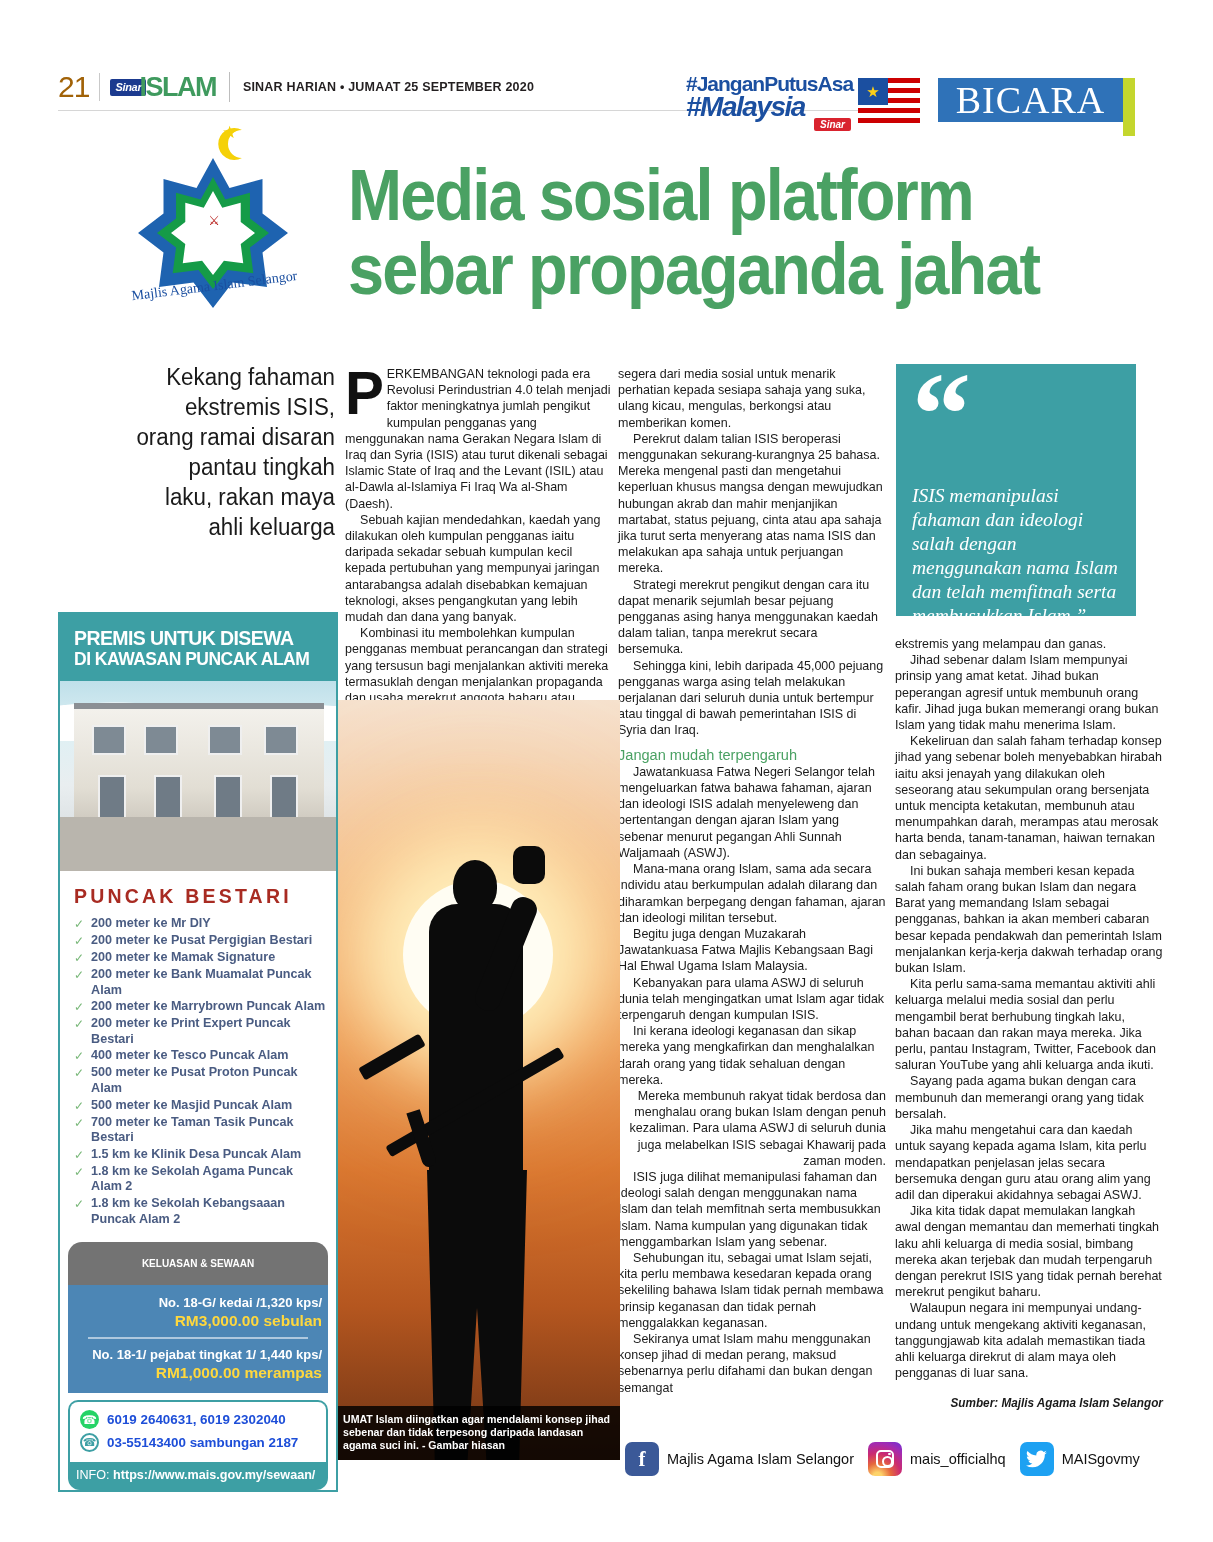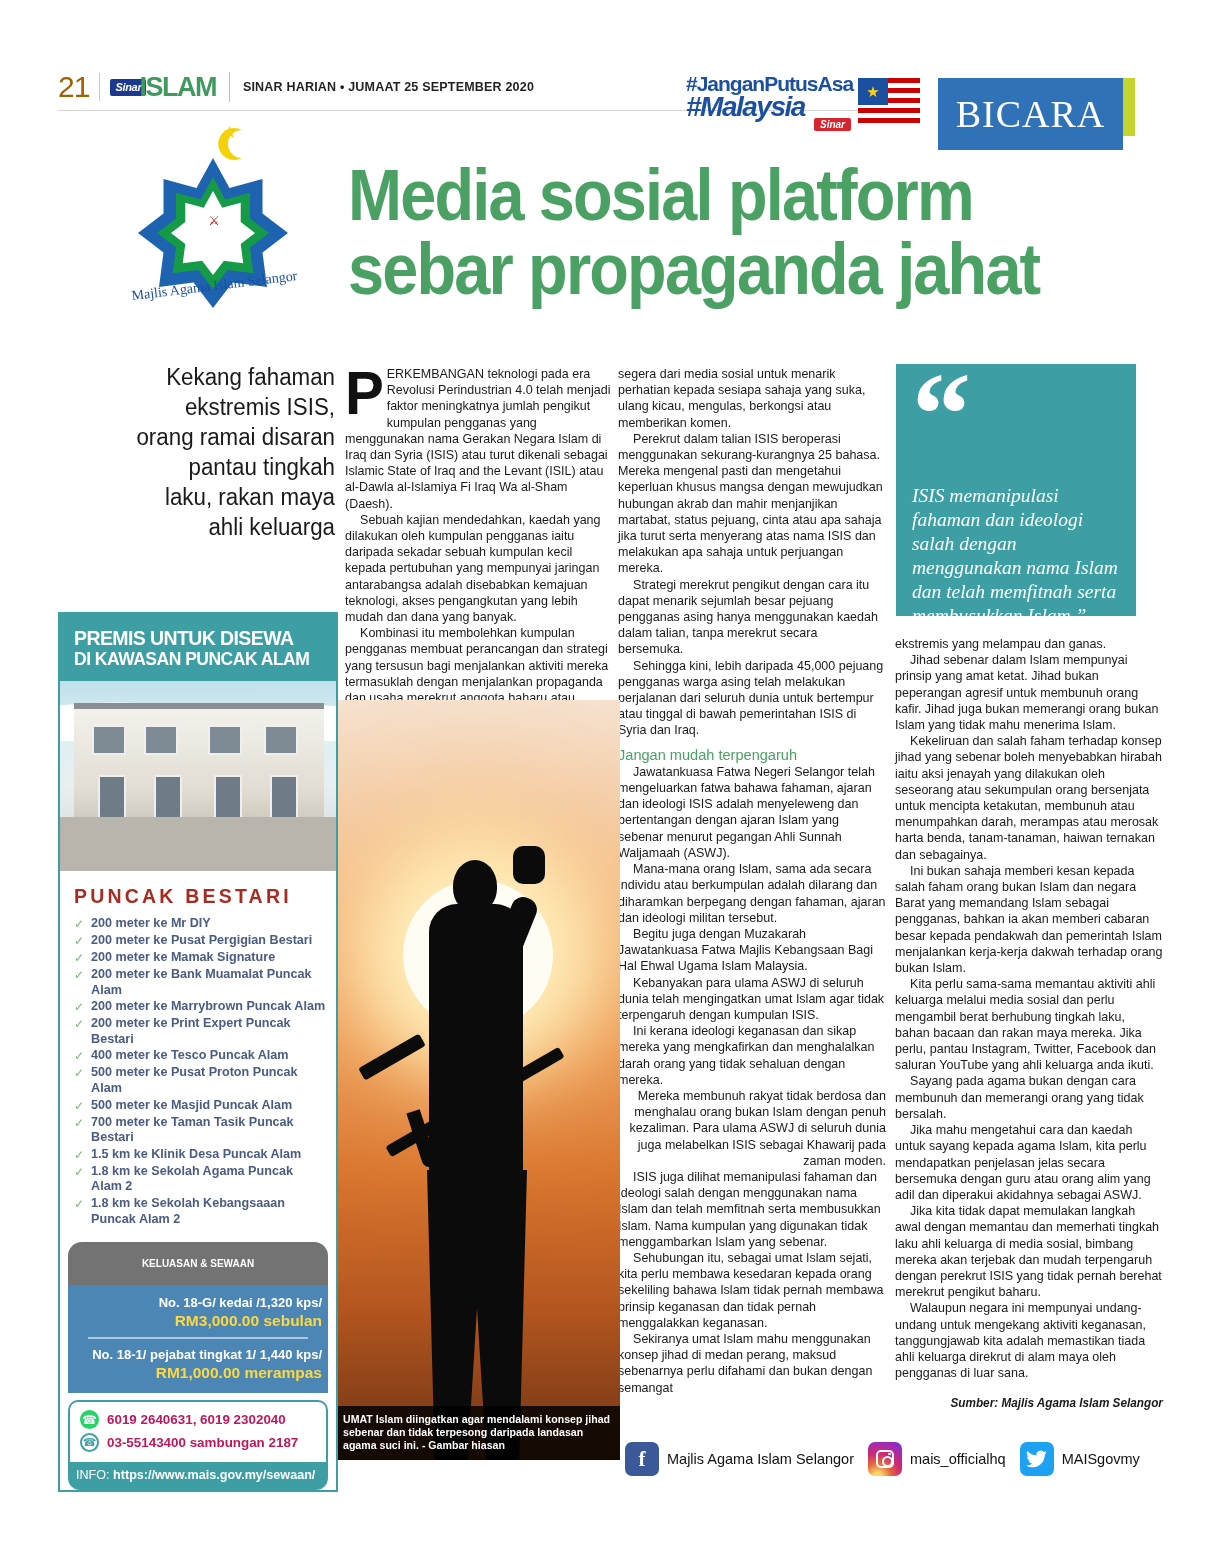--- a/index.html
+++ b/index.html
@@ -33,21 +33,21 @@
             letter-spacing:-1.5px; line-height:26px; }
   .jpa-hash { color:#1b4fa0; }
   .jpa-sinar { position:absolute; left:128px; top:44px; background:#d9232e; color:#fff;
                font-size:10px; font-weight:bold; font-style:italic; padding:1px 6px; border-radius:2px; }
   .jpa-flag { position:absolute; left:172px; top:4px; width:62px; height:54px; overflow:hidden; }
   .jpa-flag .stripe { height:5px; }
   .jpa-flag .canton { position:absolute; left:0; top:0; width:30px; height:27px; background:#1b4fa0;
                       display:flex; align-items:center; justify-content:center; }
   .jpa-star { color:#fdd017; font-size:15px; line-height:15px; }
 
-  .bicara { position:absolute; left:938px; top:78px; width:185px; height:72px;
+  .bicara { position:absolute; left:938px; top:78px; width:185px; height:44px;
             background:#2f72b8; color:#fff; display:flex; align-items:center; justify-content:center;
             font-family:"Liberation Serif", serif; font-size:38px; letter-spacing:1px; }
   .bicara-tab { position:absolute; left:1123px; top:78px; width:12px; height:58px; background:#c4d62e; }
 
   
   .mais-logo { position:absolute; left:132px; top:122px; width:200px; height:218px; }
   .mais-crescent { position:absolute; left:78px; top:4px; width:40px; height:36px; }
   .mais-star { position:absolute; left:90px; top:0px; color:#f5d108; font-size:17px; }
   .mais-star8 { position:absolute; left:6px; top:36px; width:152px; height:125px; }
   .mais-cap { position:absolute; left:0px; top:156px; width:170px; height:58px;
@@ -155,21 +155,21 @@
   .ad-sewa-wrap { margin:6px 8px 0 8px; }
   .ad-sewa-pill { background:#737373; color:#fff; text-align:center; font-size:10px; font-weight:bold;
                   padding:16px 0; border-radius:14px 14px 0 0; }
   .ad-sewa-body { background:#4c86b5; color:#fff; text-align:right; padding:9px 6px 11px; }
   .ad-sewa-l { font-size:13px; font-weight:bold; line-height:17px; }
   .ad-sewa-p { font-size:15.5px; font-weight:bold; color:#ffd83d; line-height:19px; }
   .ad-hr { height:2px; background:rgba(255,255,255,0.55); margin:7px 14px; }
   .ad-contact { margin:7px 8px 0 8px; background:#fff; border-radius:10px 10px 0 0;
                 border:2px solid #3d9fa4; border-bottom:none; padding:8px 10px 6px; }
   .ad-c-row { display:flex; align-items:center; gap:8px; margin-bottom:4px; }
-  .ad-c-txt { font-size:13.4px; font-weight:bold; color:#be185d; }
+  .ad-c-txt { font-size:13.4px; font-weight:bold; color:#1d4ed8; }
   .wa-icon { width:19px; height:19px; border-radius:50%; background:#25d366; color:#fff;
              font-size:12px; display:flex; align-items:center; justify-content:center; }
   .ph-icon { width:19px; height:19px; border-radius:50%; border:2px solid #3d9fa4; color:#3d9fa4;
              font-size:11px; display:flex; align-items:center; justify-content:center; }
   .ad-info { margin:0 8px; background:#3d9fa4; color:#fff; border-radius:0 0 12px 12px;
              padding:6px 8px 8px; font-size:12.6px; }
   .ad-info b { font-weight:bold; }
 
   
   .social { position:absolute; left:625px; top:1437px; width:540px; height:44px;

